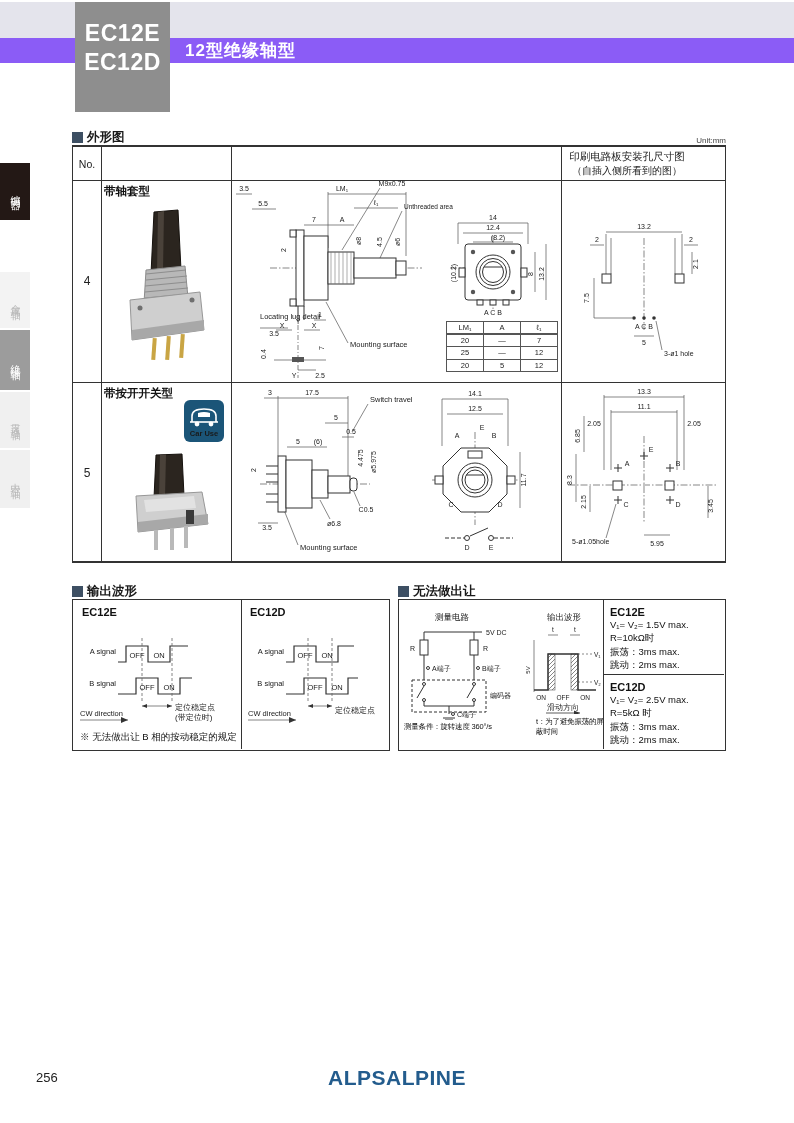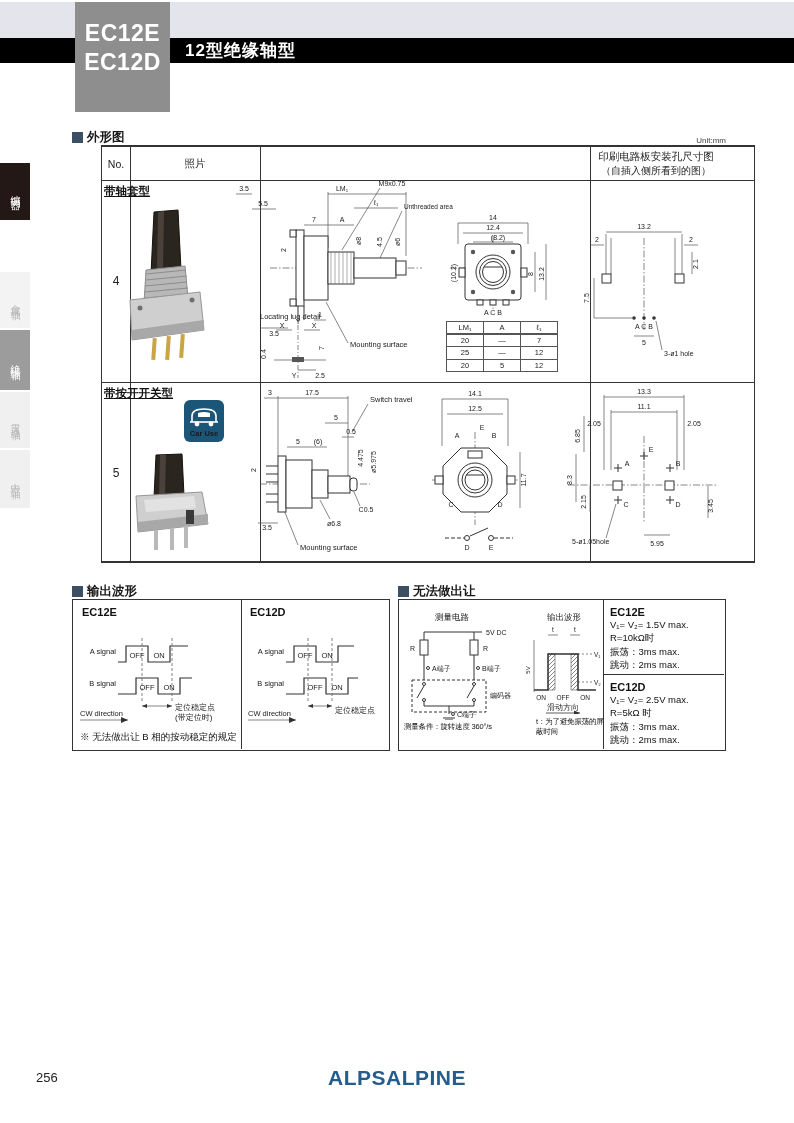--- a/index.html
+++ b/index.html
@@ -2,21 +2,21 @@
 <html><head>
 <meta charset="utf-8">
 <style>
   * { margin:0; padding:0; box-sizing:border-box; }
   body { background:#fff; }
   .page { position:relative; width:794px; height:1123px; background:#fff; overflow:hidden;
           font-family:"Liberation Sans", sans-serif; color:#222; }
 
   
   .band   { position:absolute; left:0; top:2px;  width:794px; height:36px; background:#e4e4ec; }
-  .banner { position:absolute; left:0; top:38px; width:794px; height:25px; background:#000000; }
+  .banner { position:absolute; left:0; top:38px; width:794px; height:25px; background:#8b5cf6; }
   .banner-title { position:absolute; left:185px; top:0; line-height:25px; color:#fff;
                   font-weight:bold; font-size:17px; letter-spacing:1px; }
   .model-box { position:absolute; left:75px; top:2px; width:95px; height:110px; background:#8e8e8e;
                color:#fff; text-align:center; font-weight:bold; font-size:23px; padding-top:17px;
                line-height:29px; letter-spacing:0.5px; }
 
   
   .tab { position:absolute; left:0; width:30px; display:flex; align-items:center; justify-content:center;
          writing-mode:vertical-rl; font-size:10px; letter-spacing:3px; }
   .tab1 { top:163px; height:57px; background:#231815; color:#fff; }
@@ -24,28 +24,28 @@
   .tab3 { top:330px; height:60px; background:#9c9c9c; color:#fff; }
   .tab4 { top:392px; height:56px; background:#f0f0f0; color:#b9b9b9; }
   .tab5 { top:450px; height:58px; background:#f0f0f0; color:#b9b9b9; }
 
   .sec-title { position:absolute; font-size:12.5px; font-weight:600; color:#1a1a1a; display:flex; align-items:center; }
   .sec-title .sq { display:inline-block; width:11px; height:11px; background:#3d4f63; margin-right:4px; }
   .unit { position:absolute; left:668px; top:136px; width:58px; text-align:right; font-size:8px; color:#444; }
 
   
   .otable { position:absolute; left:72px; top:145px; width:654px; height:418px;
-            border:1px solid #333; border-top-width:2px; border-bottom-width:2px;margin-left:29px; }
+            border:1px solid #333; border-top-width:2px; border-bottom-width:2px; }
   .vline { position:absolute; top:0; width:1px; height:416px; background:#333; }
   .hline { position:absolute; left:0; width:652px; height:1px; background:#333; }
   .hcell { position:absolute; top:0; height:33px; display:flex; flex-direction:column;
            align-items:center; justify-content:center; font-size:10.5px; color:#222; }
   .hcell .l2 { font-size:10px; }
   .no-cell { position:absolute; width:28px; display:flex; align-items:center; justify-content:center; font-size:12px; }
-  .type-label { position:absolute; font-weight:bold; font-size:11.5px; color:#111;text-decoration:underline; }
+  .type-label { position:absolute; font-weight:bold; font-size:11.5px; color:#111; }
 
   .lm-table { position:absolute; left:446px; top:321px; border-collapse:collapse; }
   .lm-table td { border:1px solid #555; width:37px; height:12.5px; text-align:center;
                  font-size:7.5px; color:#222; }
   .lm-table tr.hd td { border-bottom:2px double #555; }
 
   
   .wf-box { position:absolute; left:72px;  top:599px; width:318px; height:152px; border:1.5px solid #333; }
   .nz-box { position:absolute; left:398px; top:599px; width:328px; height:152px; border:1.5px solid #333; }
   .panel-title { position:absolute; font-weight:bold; font-size:11px; color:#111; }
@@ -90,21 +90,20 @@
   </div>
   <div class="unit">Unit:mm</div>
 
   <div class="otable">
     <div class="vline" style="left:28px;"></div>
     <div class="vline" style="left:158px;"></div>
     <div class="vline" style="left:488px;"></div>
     <div class="hline" style="top:33px;"></div>
     <div class="hline" style="top:235px;"></div>
     <div class="hcell" style="left:0; width:28px;">No.</div>
-    <div class="hcell" style="left:28px; width:130px;">照片</div>
     <div class="hcell" style="left:472px; width:164px;">
       <span>印刷电路板安装孔尺寸图</span>
       <span class="l2">（自插入侧所看到的图）</span>
     </div>
     <div class="no-cell" style="left:0; top:33px; height:202px;">4</div>
     <div class="no-cell" style="left:0; top:235px; height:181px;">5</div>
   </div>
 
   <div class="type-label" style="left:104px; top:184px;">带轴套型</div>
   <div class="type-label" style="left:104px; top:386px;">带按开开关型</div>

